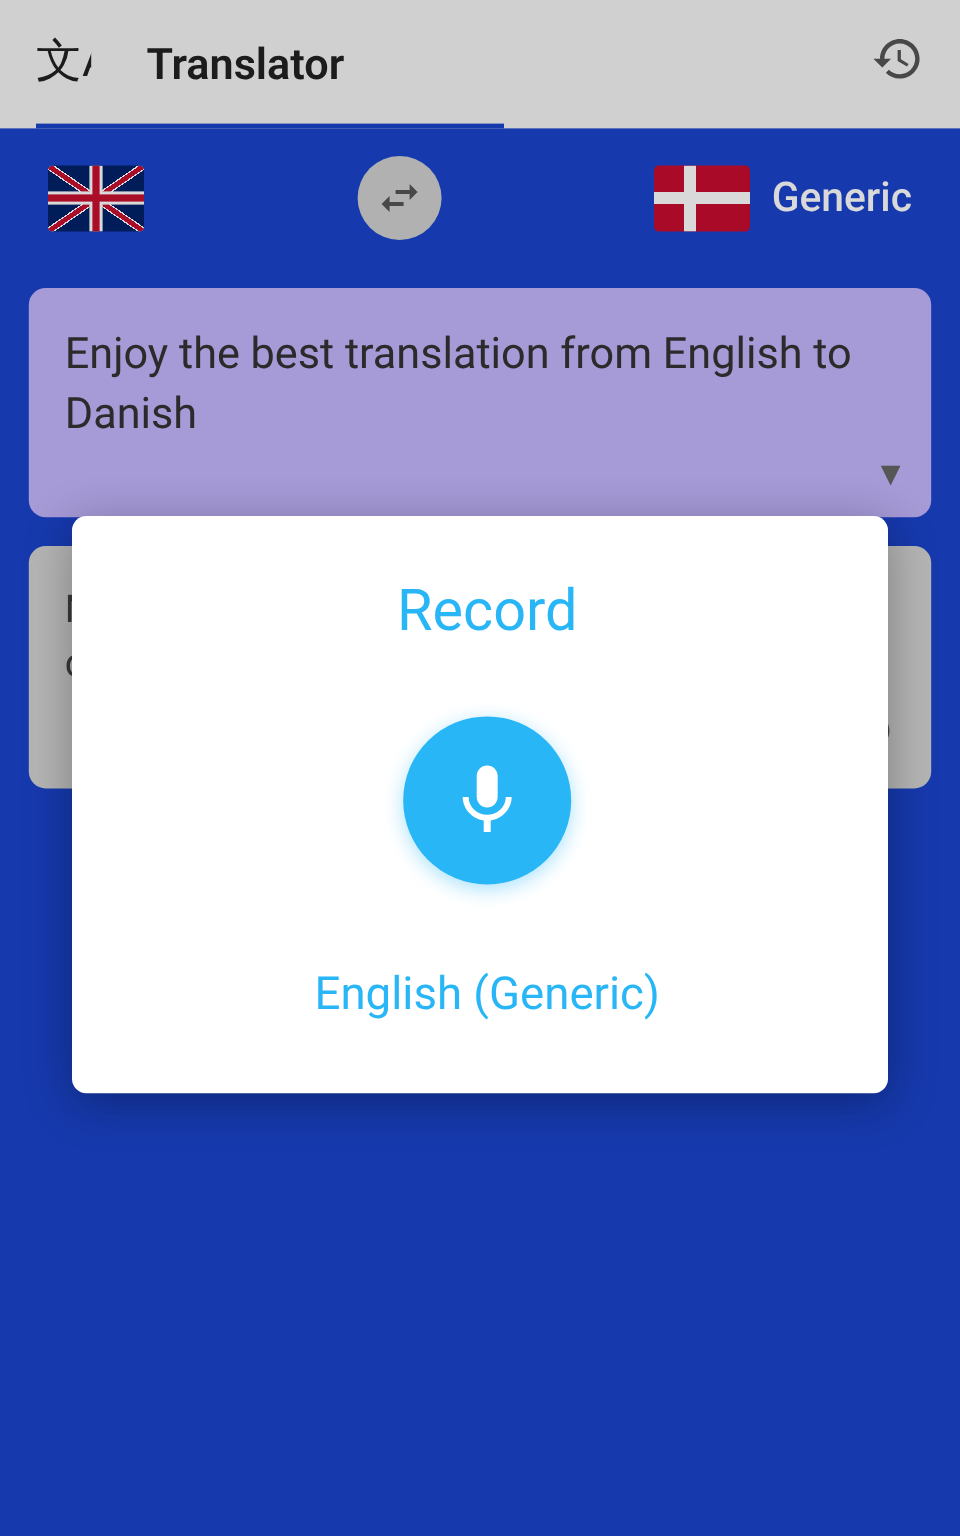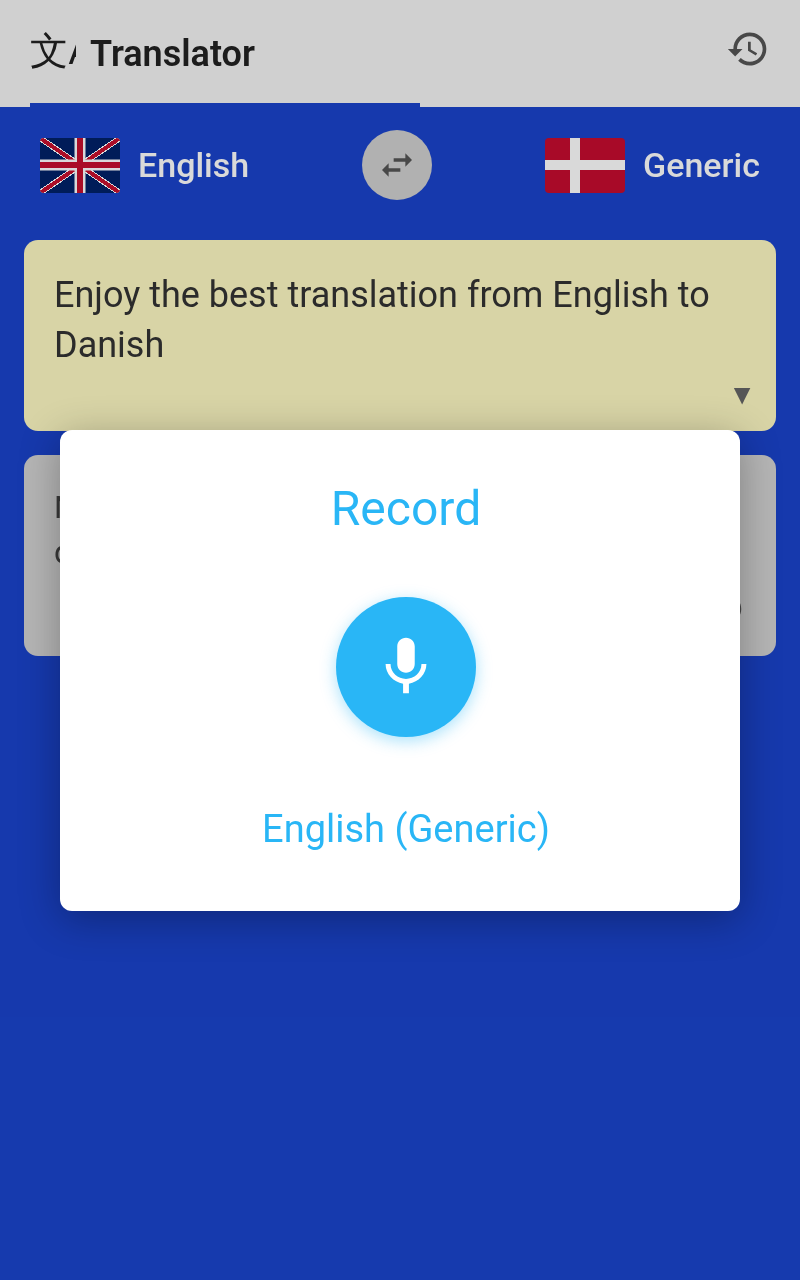--- a/index.html
+++ b/index.html
@@ -20,20 +20,21 @@
       display: flex;
       align-items: center;
       justify-content: space-between;
       padding: 0 30px;
       border-bottom: 3px solid #1a44cc;
     }
     .tab-title {
       font-size: 36px;
       font-weight: 600;
       color: #222;
+      margin-left: 32px;
     }
     .tab-title-right {
       font-size: 36px;
       font-weight: 500;
       color: #555;
     }
     .translate-icon {
       font-size: 42px;
       color: #222;
     }
@@ -122,21 +123,21 @@
     .main-area {
       width: 100%;
       padding: 20px 24px;
       display: flex;
       flex-direction: column;
       gap: 0;
     }
 
     
     .input-box {
-      background: #fef9c3;
+      background: #c4b5fd;
       border-radius: 14px;
       padding: 30px 30px 60px 30px;
       min-height: 180px;
       position: relative;
     }
     .input-text {
       font-size: 36px;
       color: #333;
       line-height: 1.4;
     }
@@ -319,21 +320,20 @@
 </div>
 
 <div class="lang-bar">
   <div class="lang-left">
     <div class="uk-flag">
       <div class="uk-cross-h"></div>
       <div class="uk-cross-v"></div>
       <div class="uk-cross-h-red"></div>
       <div class="uk-cross-v-red"></div>
     </div>
-    <span class="lang-name">English</span>
   </div>
 
   <div class="swap-btn">
     <svg viewBox="0 0 24 24" fill="none" xmlns="http://www.w3.org/2000/svg">
       <path d="M6.99 11L3 15l3.99 4v-3H14v-2H6.99v-3zM21 9l-3.99-4v3H10v2h7.01v3L21 9z" fill="#555"></path>
     </svg>
   </div>
 
   <div class="lang-right">
     <div class="flag-dk"></div>

